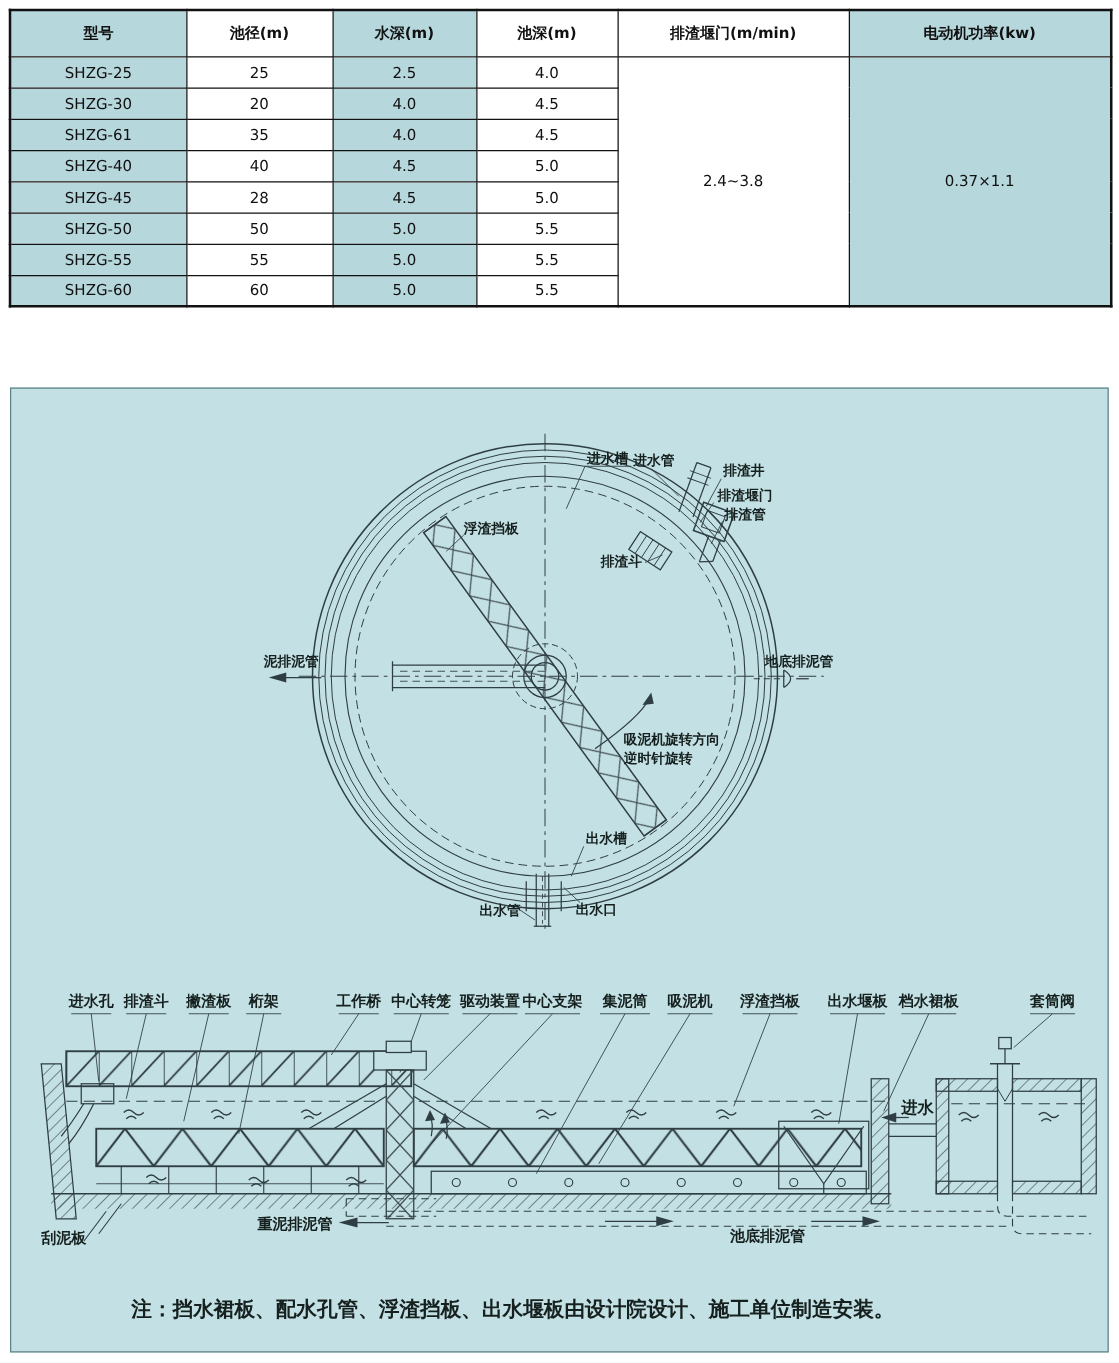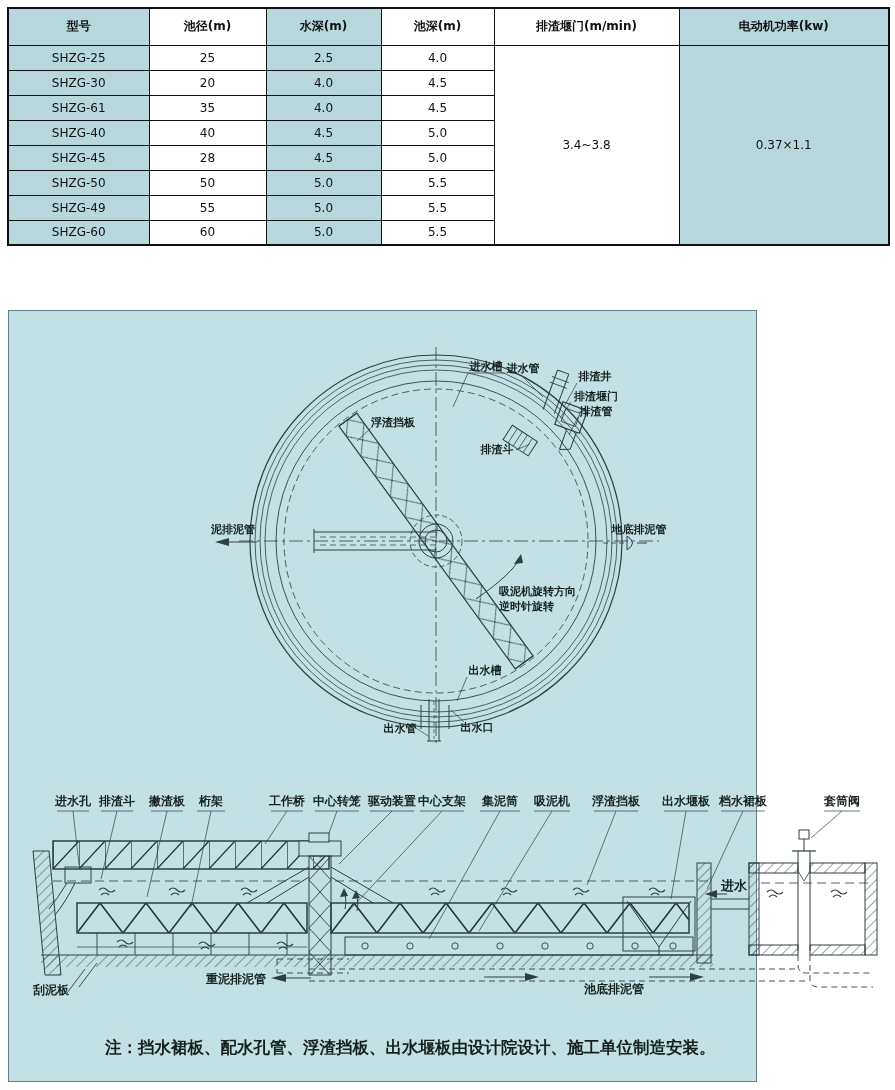--- a/index.html
+++ b/index.html
@@ -6,21 +6,21 @@
   html,body { background:#fff; }
   body { width:895px; height:1090px; position:relative; font-family:"DejaVu Sans","Liberation Sans",sans-serif; color:#111; }
   .page { position:absolute; inset:0; background:#fff; }
 
   table.spec { position:absolute; left:7px; top:7px; width:881px; border-collapse:collapse; table-layout:fixed; text-align:center; border:2px solid #111; }
   table.spec th, table.spec td { border:1px solid #111; font-size:12px; overflow:hidden; }
   table.spec th { height:37px; font-weight:bold; }
   table.spec td { height:25px; }
   .blue { background:#b6d7dc; }
 
-  .panel { position:absolute; left:8px; top:310px; width:749px; height:772px; background:#c3e0e4; border:1px solid #5f8288; }
+  .panel { position:absolute; left:8px; top:310px; width:879px; height:772px; background:#c3e0e4; border:1px solid #5f8288; }
   svg { display:block; }
   svg text { font-family:"DejaVu Sans","Liberation Sans",sans-serif; fill:#16211f; font-weight:bold; }
 </style>
 </head>
 <body>
 
 <div class="page">
 
   <table class="spec">
     <colgroup>
@@ -40,21 +40,21 @@
         <th>排渣堰门(m/min)</th>
         <th class="blue">电动机功率(kw)</th>
       </tr>
     </thead>
     <tbody>
       <tr>
         <td class="blue">SHZG-25</td>
         <td>25</td>
         <td class="blue">2.5</td>
         <td>4.0</td>
-        <td rowspan="8">3.4~3.8</td>
+        <td rowspan="8">2.4~3.8</td>
         <td rowspan="8" class="blue">0.37×1.1</td>
       </tr>
       <tr>
         <td class="blue">SHZG-30</td>
         <td>20</td>
         <td class="blue">4.0</td>
         <td>4.5</td>
       </tr>
       <tr>
         <td class="blue">SHZG-61</td>
@@ -74,21 +74,21 @@
         <td class="blue">4.5</td>
         <td>5.0</td>
       </tr>
       <tr>
         <td class="blue">SHZG-50</td>
         <td>50</td>
         <td class="blue">5.0</td>
         <td>5.5</td>
       </tr>
       <tr>
-        <td class="blue">SHZG-49</td>
+        <td class="blue">SHZG-55</td>
         <td>55</td>
         <td class="blue">5.0</td>
         <td>5.5</td>
       </tr>
       <tr>
         <td class="blue">SHZG-60</td>
         <td>60</td>
         <td class="blue">5.0</td>
         <td>5.5</td>
       </tr>

